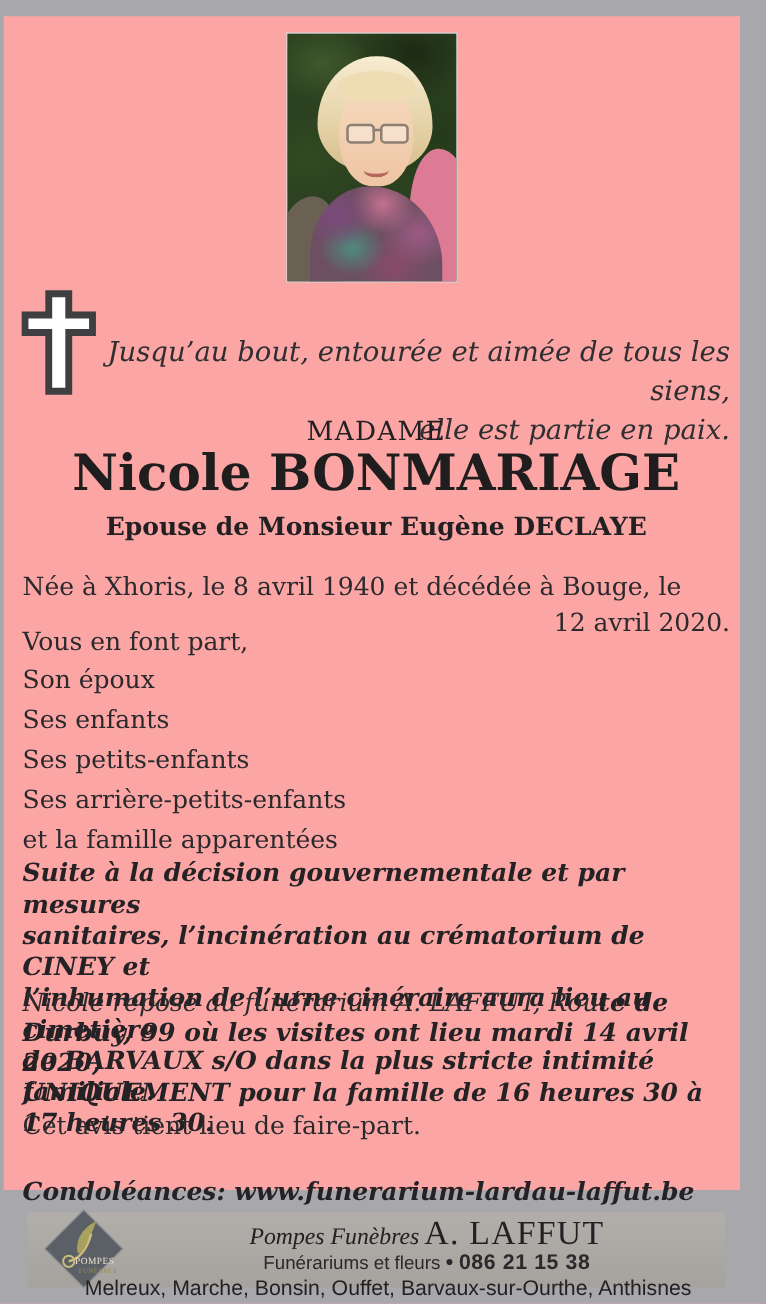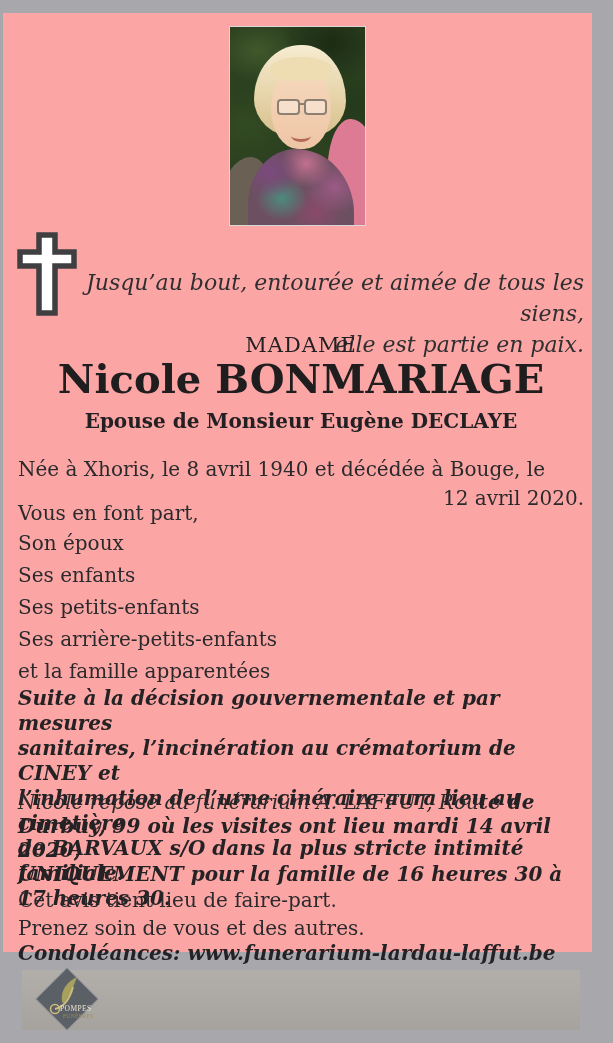--- a/index.html
+++ b/index.html
@@ -142,29 +142,40 @@
   </div>
 
   <div class="abs visit">
     <div><span>Nicole repose au funérarium A. LAFFUT, Rou</span><span class="b">te de</span></div>
     <div class="b">Durbuy, 99 où les visites ont lieu mardi 14 avril 2020,</div>
     <div class="b">UNIQUEMENT pour la famille de 16 heures 30 à</div>
     <div class="b">17 heures 30.</div>
   </div>
 
   <div class="abs body-line cetavis">Cet avis tient lieu de faire-part.</div>
-  <div class="abs body-line prenez">Prenez soin de vous et des autres.</div>
   <div class="abs condo">Condoléances: www.funerarium-lardau-laffut.be</div>
 
   <div class="footer-band">
     <div class="logo">
       <svg width="68" height="74" viewBox="0 0 68 74">
         <rect x="12" y="15" width="44" height="44" transform="rotate(45 34 37)" fill="#5b5f66" stroke="#8e9097" stroke-width="1"></rect>
         <path d="M29 40 C27 28 35 19 44 15 C40 26 37 33 31 41 Z" fill="#a8a05e"></path>
         <path d="M22 47 C31 45 37 36 40 25" stroke="#cbbb7c" fill="none" stroke-width="2"></path>
         <circle cx="22" cy="47" r="4.5" fill="none" stroke="#cbbb7c" stroke-width="1.6"></circle>
         <text x="27" y="49" font-family="Liberation Serif, serif" font-size="7.5" fill="#eae3d0" letter-spacing="0.4">POMPES</text>
         <text x="30" y="56" font-family="Liberation Serif, serif" font-size="5.5" fill="#9c8f54" letter-spacing="0.3">FUNÈBRES</text>
       </svg>
     </div>
+    <div class="footer-text">
+      <div class="f-line1">
+        <span class="f-brand-prefix">Pompes Funèbres</span>
+        <span class="f-brand-name">A. LAFFUT</span>
+      </div>
+      <div class="f-line2">
+        <span>Funérariums et fleurs</span>
+        <span class="f-phone">•</span>
+        <span class="f-phone">086 21 15 38</span>
+      </div>
+      <div class="f-line3">Melreux, Marche, Bonsin, Ouffet, Barvaux-sur-Ourthe, Anthisnes</div>
+    </div>
   </div>
 
 </div>
 
 </body></html>

